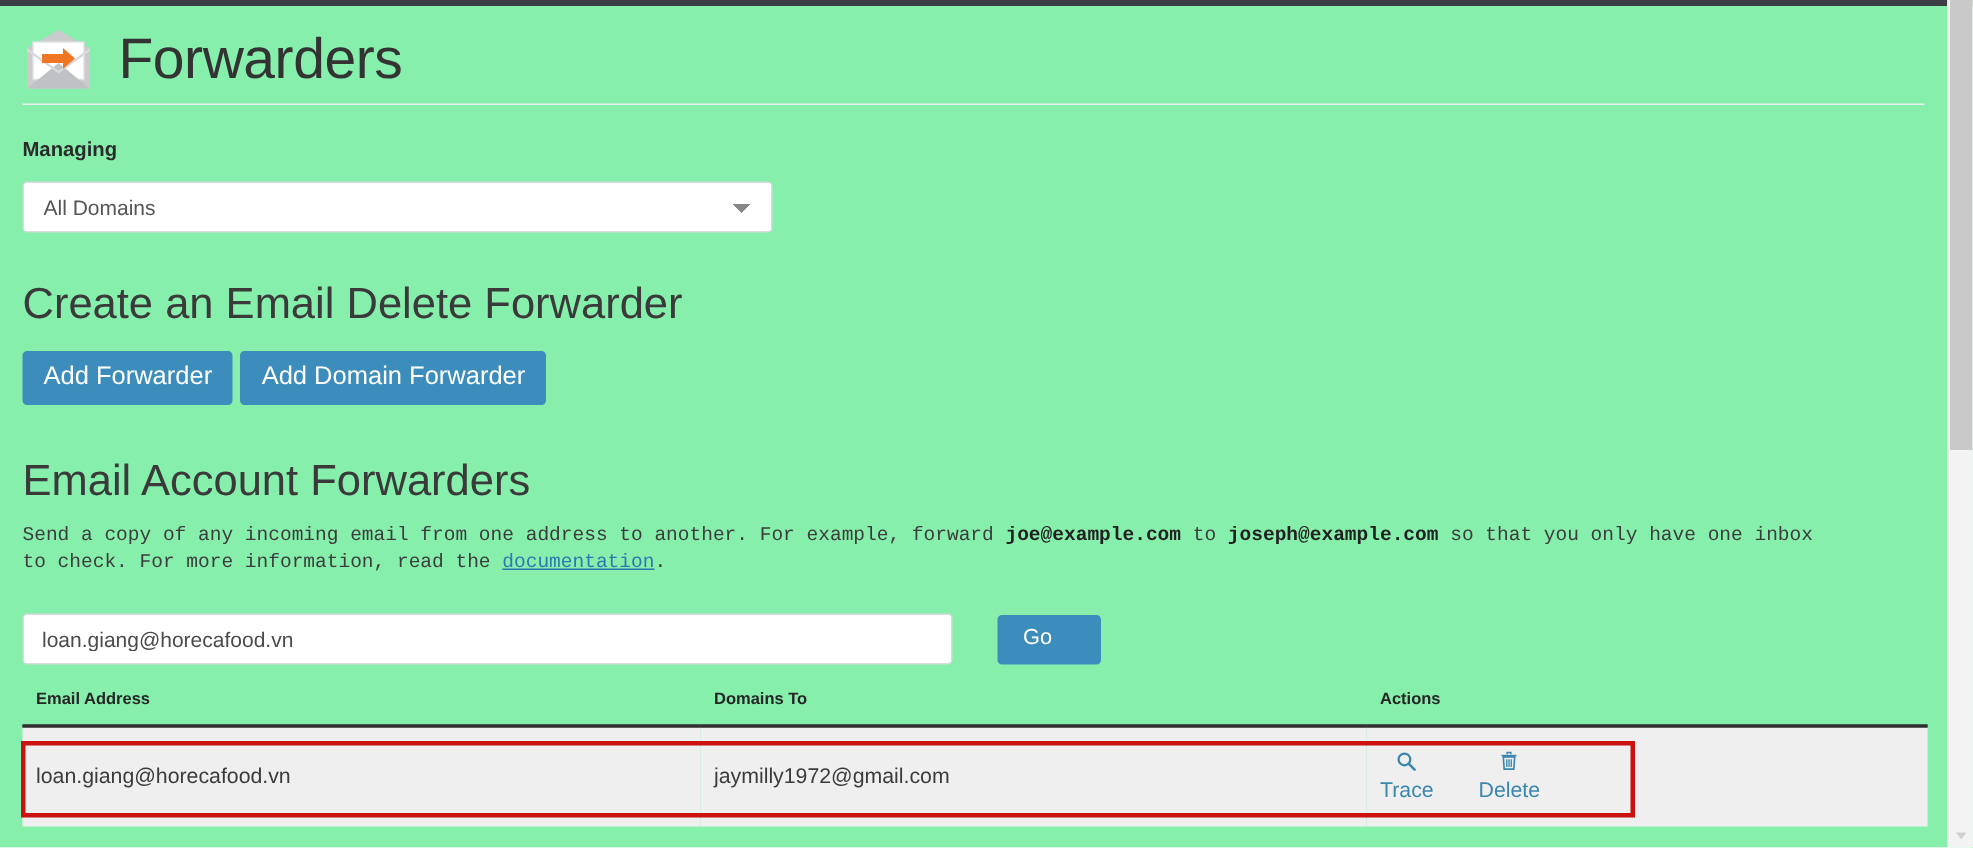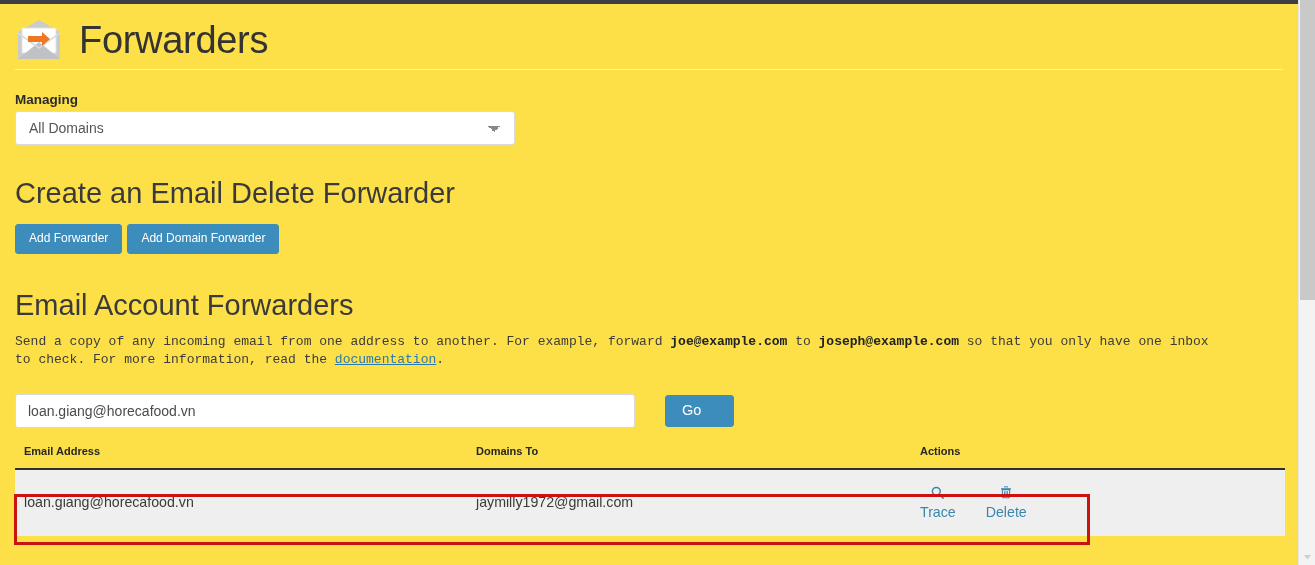--- a/index.html
+++ b/index.html
@@ -21,21 +21,21 @@
   .topbar {
     position: absolute; top: 0; left: 0;
     width: 1315px; height: 4px;
     background: #3b3f44;
   }
   .content {
     position: absolute;
     top: 4px; left: 0;
     width: 1298px;
     height: 561px;
-    background: #fde047;
+    background: #86efac;
     padding: 0 15px;
   }
 
   
   .page-header {
     display: flex;
     align-items: center;
     height: 66px;
     padding-top: 6px;
     border-bottom: 1px solid #eceef0;
@@ -57,21 +57,21 @@
     letter-spacing: -0.3px;
   }
 
   
   .managing-block { margin-top: 22px; }
   .managing-label {
     font-size: 13.5px;
     font-weight: bold;
     color: #2b2b2b;
     display: block;
-    margin-bottom: 4px;
+    margin-bottom: 14px;
   }
   .domain-select {
     width: 500px;
     height: 34px;
     border: 1px solid #d7dade;
     border-radius: 3px;
     background: #fff;
     font-size: 14px;
     color: #555;
     padding: 0 12px 0 13px;
@@ -95,21 +95,21 @@
     color: #3a3a3a;
     margin: 0;
     line-height: 1.1;
   }
   .create-block { margin-top: 33px; }
   .btn-row { margin-top: 14px; display: flex; gap: 5px; }
   .btn-primary {
     background: #3c8dbc;
     border: 1px solid #3c8dbc;
     color: #fff;
-    font-size: 12px;
+    font-size: 17px;
     font-family: "Liberation Sans", sans-serif;
     padding: 7px 13px 8px 13px;
     border-radius: 3px;
     line-height: 1.1;
     cursor: pointer;
   }
 
   .list-block { margin-top: 36px; }
   .desc {
     font-size: 13px;

